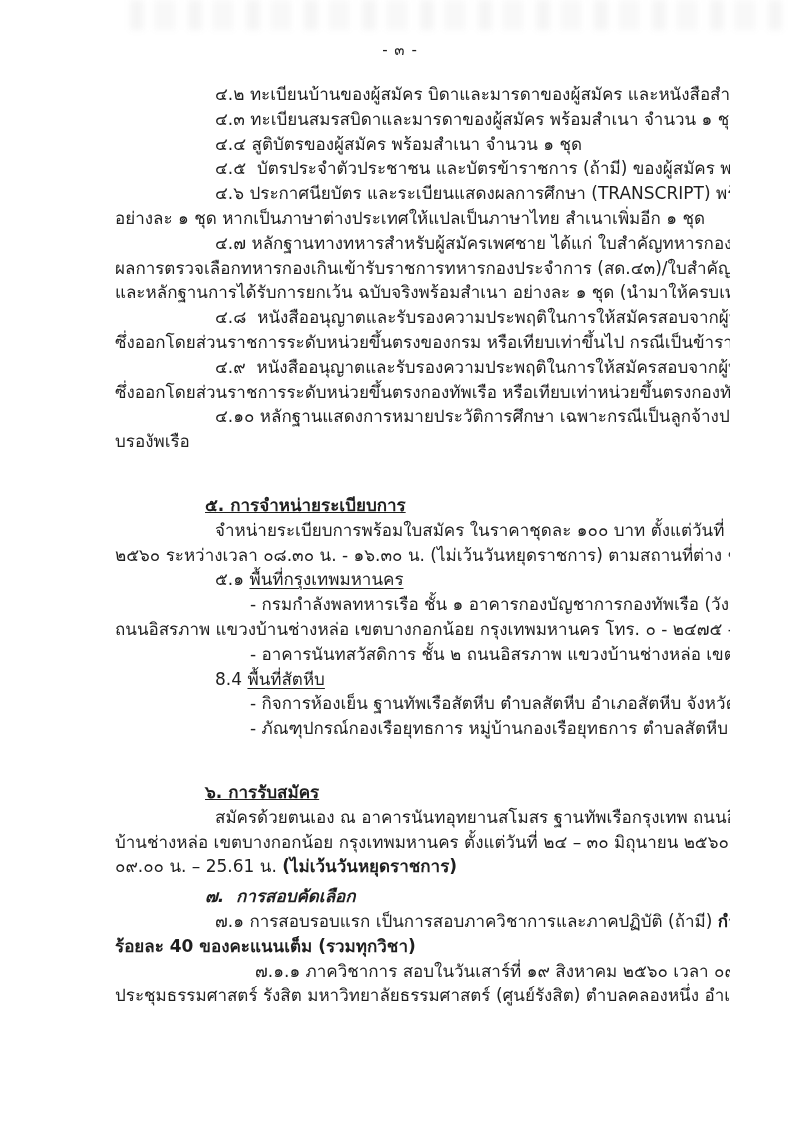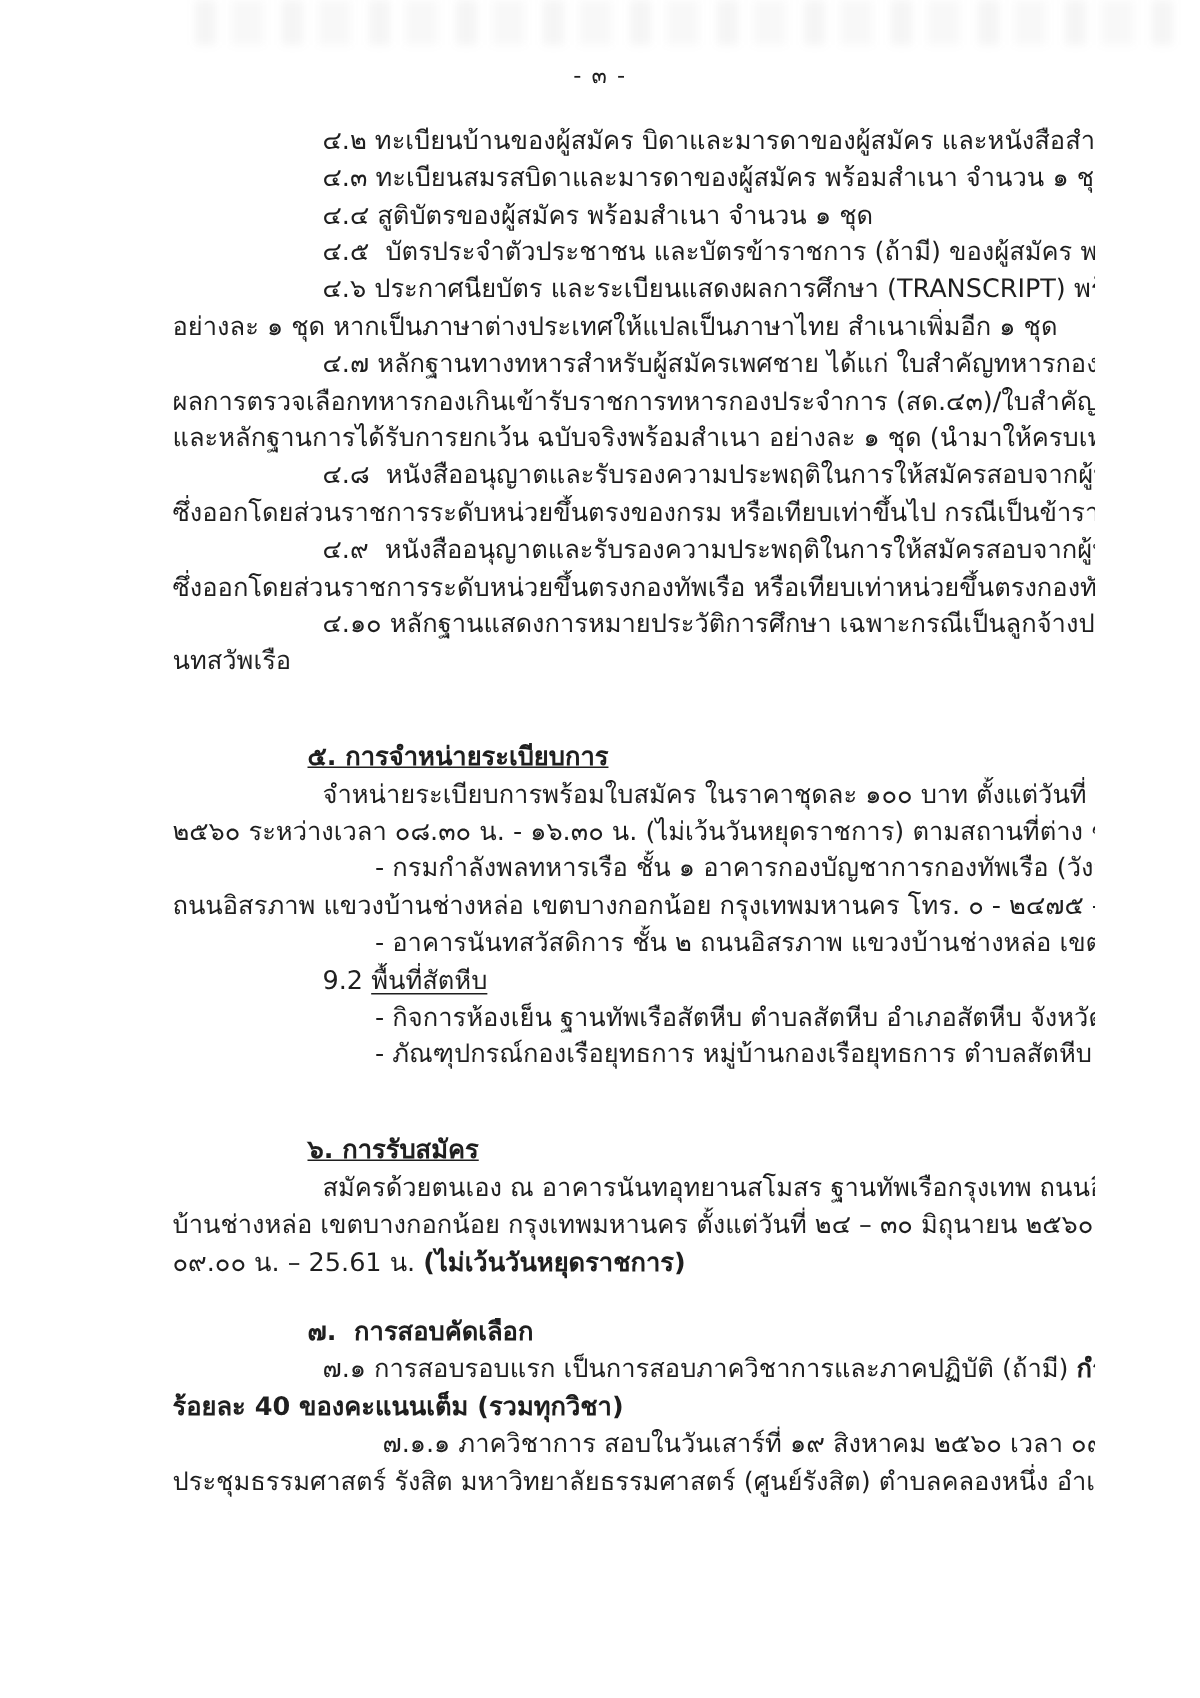--- a/index.html
+++ b/index.html
@@ -59,21 +59,21 @@
     font-size: 17px;
     line-height: 24.8px;
     height: 24.8px;
   }
   .i0 { padding-left: 0; }
   .ih { padding-left: 90px; }
   .i1 { padding-left: 100px; }
   .i2 { padding-left: 135px; }
   .i3 { padding-left: 140px; }
   .g1 { margin-top: 39px; text-decoration: underline; }
-  .g2 { margin-top: 22px; }
+  .g2 { margin-top: 5px; font-style: italic; }
   .bold { font-weight: bold; }
   .underline { text-decoration: underline; text-underline-offset: 3px; }
 </style>
 </head>
 <body>
 
 <div class="page">
   <div class="ghost-strip"></div>
   <div class="page-number">- ๓ -</div>
   <div class="content" id="content">
@@ -84,28 +84,29 @@
       <div class="line i1"><span>๔.๖ ประกาศนียบัตร และระเบียนแสดงผลการศึกษา (TRANSCRIPT) พร้อมสำเนา</span></div>
       <div class="line i0"><span>อย่างละ ๑ ชุด หากเป็นภาษาต่างประเทศให้แปลเป็นภาษาไทย สำเนาเพิ่มอีก ๑ ชุด</span></div>
       <div class="line i1"><span>๔.๗ หลักฐานทางทหารสำหรับผู้สมัครเพศชาย ได้แก่ ใบสำคัญทหารกองเกิน (สด.๙)/ใบรับรอง</span></div>
       <div class="line i0"><span>ผลการตรวจเลือกทหารกองเกินเข้ารับราชการทหารกองประจำการ (สด.๔๓)/ใบสำคัญทหารกองหนุน (สด.๘)</span></div>
       <div class="line i0"><span>และหลักฐานการได้รับการยกเว้น ฉบับจริงพร้อมสำเนา อย่างละ ๑ ชุด (นำมาให้ครบเท่าที่ทางราชการออกให้)</span></div>
       <div class="line i1"><span>๔.๘  หนังสืออนุญาตและรับรองความประพฤติในการให้สมัครสอบจากผู้บังคับบัญชา</span></div>
       <div class="line i0"><span>ซึ่งออกโดยส่วนราชการระดับหน่วยขึ้นตรงของกรม หรือเทียบเท่าขึ้นไป กรณีเป็นข้าราชการหรือลูกจ้างประจำ</span></div>
       <div class="line i1"><span>๔.๙  หนังสืออนุญาตและรับรองความประพฤติในการให้สมัครสอบจากผู้บังคับบัญชา</span></div>
       <div class="line i0"><span>ซึ่งออกโดยส่วนราชการระดับหน่วยขึ้นตรงกองทัพเรือ หรือเทียบเท่าหน่วยขึ้นตรงกองทัพเรือ กรณีเป็น</span></div>
       <div class="line i1"><span>๔.๑๐ หลักฐานแสดงการหมายประวัติการศึกษา เฉพาะกรณีเป็นลูกจ้างประจำ สังกัด</span></div>
-      <div class="line i0"><span>นทสวัพเรือ</span></div>
+      <div class="line i0"><span>บรองัพเรือ</span></div>
       <div class="line ih g1"><span class="bold">๕. การจำหน่ายระเบียบการ</span></div>
       <div class="line i1"><span>จำหน่ายระเบียบการพร้อมใบสมัคร ในราคาชุดละ ๑๐๐ บาท ตั้งแต่วันที่ ๒๐ – ๓๐ มิถุนายน</span></div>
       <div class="line i0"><span>๒๕๖๐ ระหว่างเวลา ๐๘.๓๐ น. - ๑๖.๓๐ น. (ไม่เว้นวันหยุดราชการ) ตามสถานที่ต่าง ๆ ดังนี้</span></div>
+      <div class="line i1"><span>๕.๑ </span><span class="underline">พื้นที่กรุงเทพมหานคร</span></div>
       <div class="line i2"><span>- กรมกำลังพลทหารเรือ ชั้น ๑ อาคารกองบัญชาการกองทัพเรือ (วังนันทอุทยาน)</span></div>
       <div class="line i0"><span>ถนนอิสรภาพ แขวงบ้านช่างหล่อ เขตบางกอกน้อย กรุงเทพมหานคร โทร. ๐ - ๒๔๗๕ - ๔๖๗๑ </span></div>
       <div class="line i2"><span>- อาคารนันทสวัสดิการ ชั้น ๒ ถนนอิสรภาพ แขวงบ้านช่างหล่อ เขตบางกอกน้อย</span></div>
-      <div class="line i1"><span>9.2 </span><span class="underline">พื้นที่สัตหีบ</span></div>
+      <div class="line i1"><span>8.4 </span><span class="underline">พื้นที่สัตหีบ</span></div>
       <div class="line i2"><span>- กิจการห้องเย็น ฐานทัพเรือสัตหีบ ตำบลสัตหีบ อำเภอสัตหีบ จังหวัดชลบุรี</span></div>
       <div class="line i2"><span>- ภัณฑุปกรณ์กองเรือยุทธการ หมู่บ้านกองเรือยุทธการ ตำบลสัตหีบ อำเภอสัตหีบ</span></div>
       <div class="line ih g1"><span class="bold">๖. การรับสมัคร</span></div>
       <div class="line i1"><span>สมัครด้วยตนเอง ณ อาคารนันทอุทยานสโมสร ฐานทัพเรือกรุงเทพ ถนนอิสรภาพ แขวง</span></div>
       <div class="line i0"><span>บ้านช่างหล่อ เขตบางกอกน้อย กรุงเทพมหานคร ตั้งแต่วันที่ ๒๔ – ๓๐ มิถุนายน ๒๕๖๐ ระหว่างเวลา</span></div>
       <div class="line i0"><span>๐๙.๐๐ น. – 25.61 น. </span><span class="bold">(ไม่เว้นวันหยุดราชการ)</span></div>
       <div class="line ih g2"><span class="bold">๗.  การสอบคัดเลือก</span></div>
       <div class="line i1"><span>๗.๑ การสอบรอบแรก เป็นการสอบภาควิชาการและภาคปฏิบัติ (ถ้ามี) </span><span class="bold">กำหนดเกณฑ์ผ่าน</span></div>
       <div class="line i0"><span class="bold">ร้อยละ 40 ของคะแนนเต็ม (รวมทุกวิชา)</span></div>
       <div class="line i3"><span>๗.๑.๑ ภาควิชาการ สอบในวันเสาร์ที่ ๑๙ สิงหาคม ๒๕๖๐ เวลา ๐๙.๐๐ น. ณ ศูนย์</span></div>

